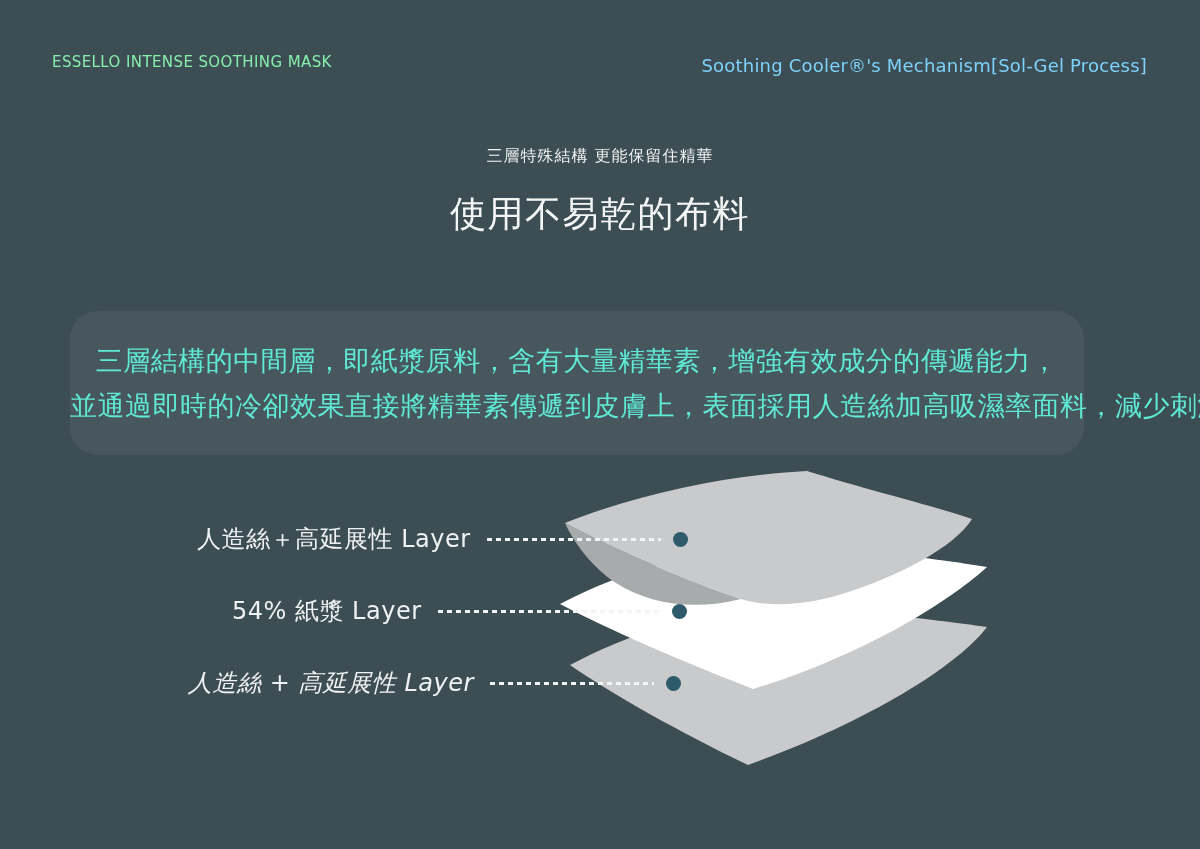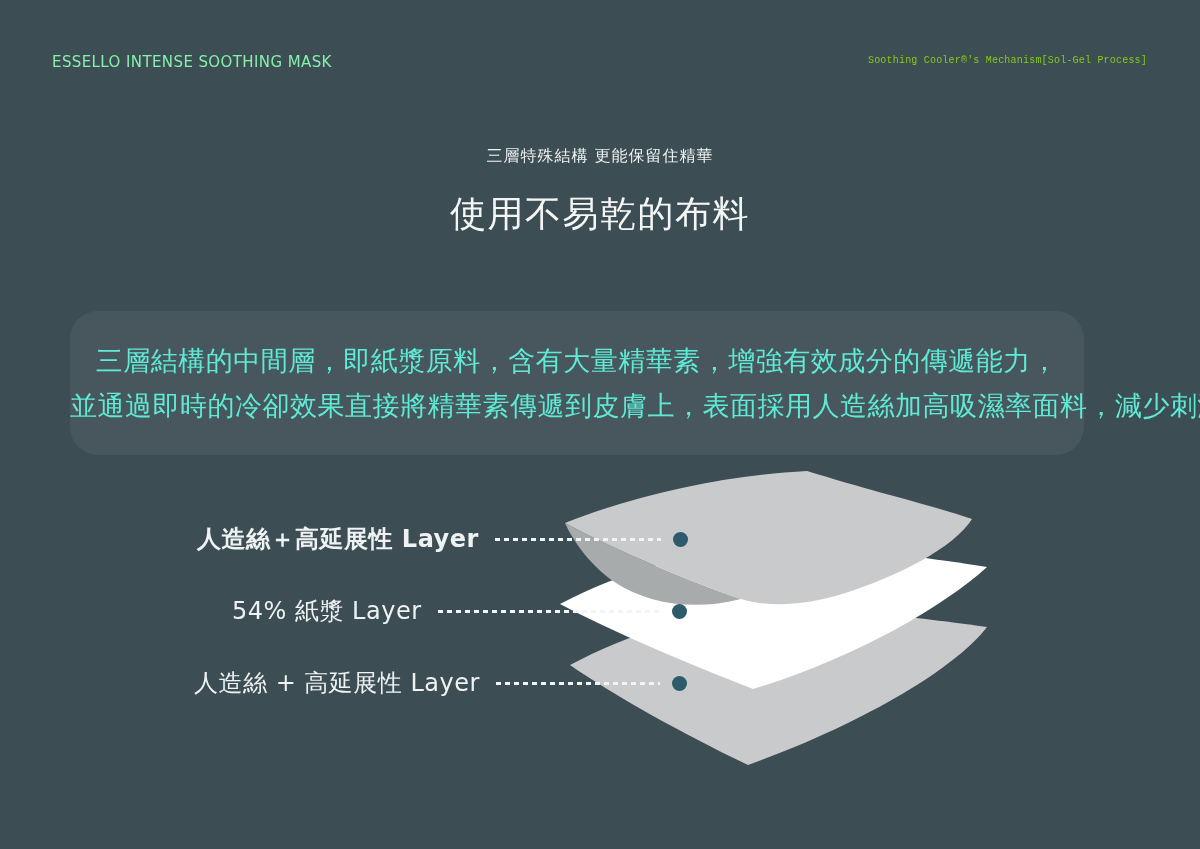--- a/index.html
+++ b/index.html
@@ -23,25 +23,24 @@
     top: 53px;
     font-size: 15px;
     letter-spacing: 0.4px;
     color: #86efac;
     white-space: nowrap;
   }
   .mech-header {
     position: absolute;
     right: 53px;
     top: 55px;
-    font-size: 10px;
+    font-size: 18px;
     letter-spacing: 0.2px;
-    color: #84cc16;
+    color: #7dd3fc;
     white-space: nowrap;
-    font-family: Liberation Mono, monospace;
   }
   
   .subtitle {
     position: absolute;
     left: 0;
     top: 146px;
     width: 100%;
     text-align: center;
     font-size: 16px;
     letter-spacing: 1px;
@@ -105,23 +104,23 @@
       #f2f5f5 0px, #f2f5f5 5px,
       rgba(0,0,0,0) 5px, rgba(0,0,0,0) 9px);
   }
   .callout-dot {
     flex: none;
     width: 15px;
     height: 15px;
     border-radius: 50%;
     background: #2e5b6c;
   }
-  .callout-1 { left: 197px; top: 519px; width: 491px; font-weight: bold; }
+  .callout-1 { left: 197px; top: 519px; width: 491px; }
   .callout-2 { left: 232px; top: 591px; width: 455px; }
-  .callout-3 { left: 194px; top: 663px; width: 493px; }
+  .callout-3 { left: 188px; top: 663px; width: 493px; font-style: italic; }
 </style>
 </head>
 <body>
 
 <div class="canvas">
 
   <div class="brand-header">ESSELLO INTENSE SOOTHING MASK</div>
 
   <div class="mech-header">Soothing Cooler®'s Mechanism[Sol-Gel Process]</div>
 

